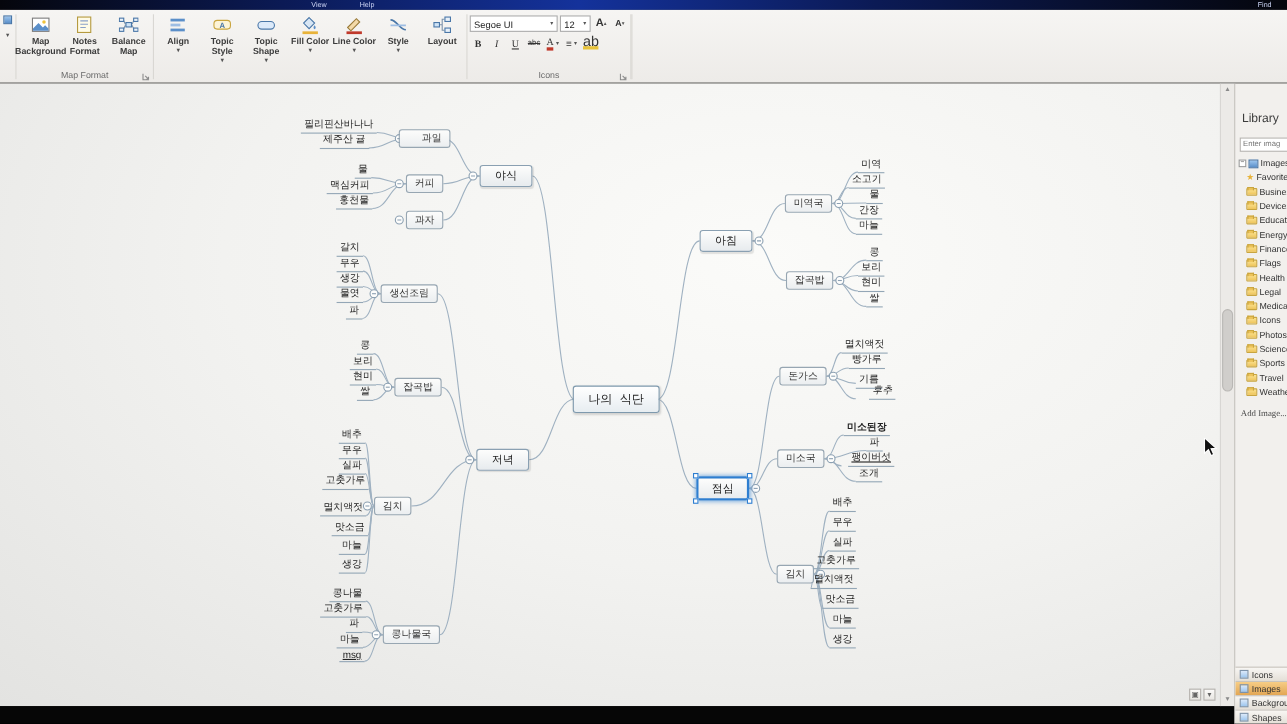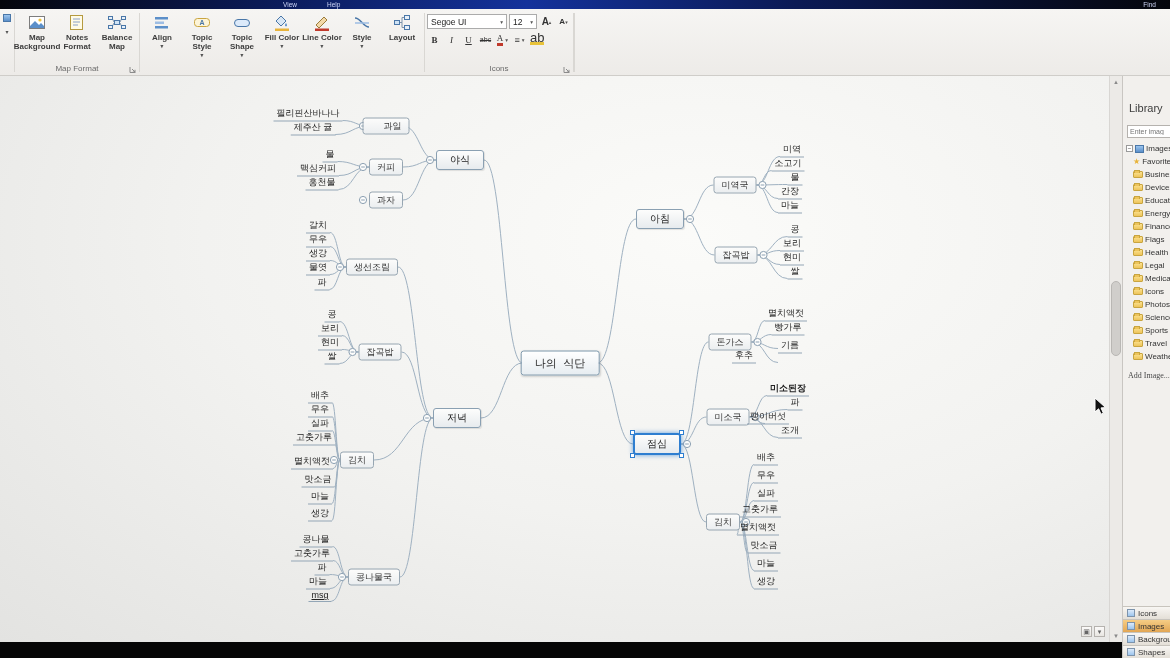--- a/index.html
+++ b/index.html
@@ -462,24 +462,24 @@
       <div class="mapnode k-leaf" style="left: 795px; top: 102px;">물</div>
       <div class="mapnode k-leaf" style="left: 790px; top: 116px;">간장</div>
       <div class="mapnode k-leaf" style="left: 790px; top: 130px;">마늘</div>
       <div class="mapnode k-leaf" style="left: 795px; top: 154px;">콩</div>
       <div class="mapnode k-leaf" style="left: 792px; top: 168px;">보리</div>
       <div class="mapnode k-leaf" style="left: 792px; top: 182px;">현미</div>
       <div class="mapnode k-leaf" style="left: 795px; top: 196px;">쌀</div>
       <div class="mapnode k-leaf" style="left: 786px; top: 238px;">멸치액젓</div>
       <div class="mapnode k-leaf" style="left: 788px; top: 252px;">빵가루</div>
       <div class="mapnode k-leaf" style="left: 790px; top: 270px;">기름</div>
-      <div class="mapnode k-leaf" style="left: 744px; top: 280px;">후추</div>
+      <div class="mapnode k-leaf" style="left: 802px; top: 280px; font-style: italic;">후추</div>
       <div class="mapnode k-leaf" style="left: 788px; top: 313px; font-weight: bold;">미소된장</div>
       <div class="mapnode k-leaf" style="left: 795px; top: 327px;">파</div>
-      <div class="mapnode k-leaf" style="left: 768px; top: 341px;">팽이버섯</div>
+      <div class="mapnode k-leaf" style="left: 792px; top: 341px; text-decoration: underline;">팽이버섯</div>
       <div class="mapnode k-leaf" style="left: 790px; top: 355px;">조개</div>
       <div class="mapnode k-leaf" style="left: 766px; top: 382px;">배추</div>
       <div class="mapnode k-leaf" style="left: 766px; top: 400px;">무우</div>
       <div class="mapnode k-leaf" style="left: 766px; top: 418px;">실파</div>
       <div class="mapnode k-leaf" style="left: 760px; top: 434px;">고춧가루</div>
       <div class="mapnode k-leaf" style="left: 758px; top: 452px;">멸치액젓</div>
       <div class="mapnode k-leaf" style="left: 764px; top: 470px;">맛소금</div>
       <div class="mapnode k-leaf" style="left: 766px; top: 488px;">마늘</div>
       <div class="mapnode k-leaf" style="left: 766px; top: 506px;">생강</div>
     </div>

